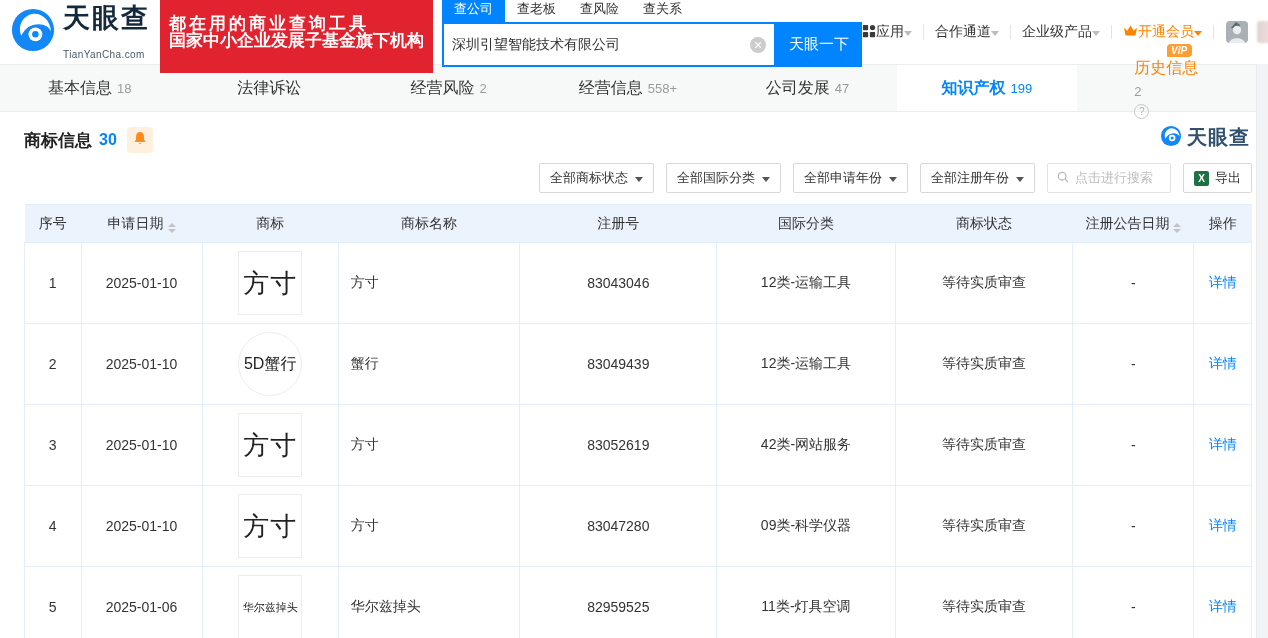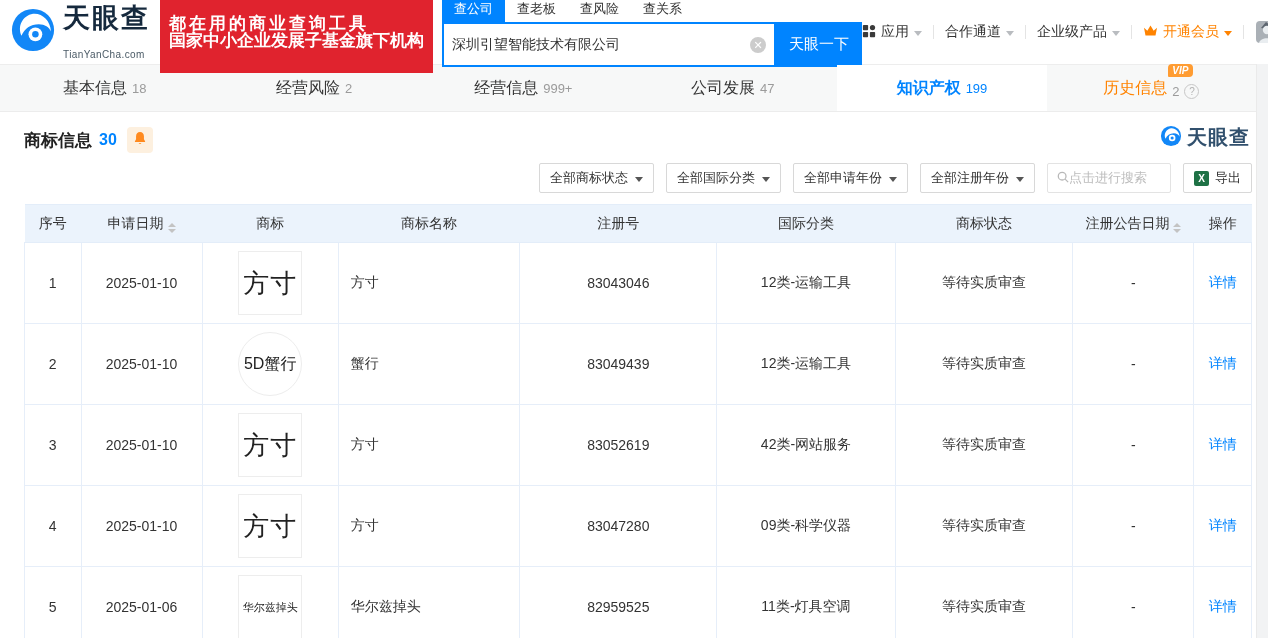--- a/index.html
+++ b/index.html
@@ -21,21 +21,21 @@
   .search-tab.active { background:#0084ff; color:#fff; }
   .search-main { display:flex; height:45px; }
   .search-input-wrap { flex:1; border:2px solid #0084ff; background:#fff; display:flex; align-items:center; }
   .search-input-wrap input { border:none; outline:none; flex:1; font-size:14px; padding:0 8px;
     color:#333; font-family:inherit; background:transparent; }
   .clear-ic { width:16px; height:16px; border-radius:50%; background:#ccc; color:#fff; font-size:11px;
     line-height:16px; text-align:center; margin-right:8px; cursor:pointer; flex:0 0 auto; }
   .search-btn { width:86px; background:#0084ff; color:#fff; border:none; font-size:15px;
     font-family:Liberation Sans, sans-serif; cursor:pointer; }
   .topnav { margin-left:auto; display:flex; align-items:center; gap:11px; font-size:14px; flex:0 0 auto; }
-  .nav-item { display:flex; align-items:center; gap:5px; cursor:pointer; white-space:nowrap; }
+  .nav-item { display:flex; align-items:center; cursor:pointer; white-space:nowrap; }
   .caret { width:0; height:0; border-left:4px solid transparent; border-right:4px solid transparent;
     border-top:5px solid #b9bcc0; margin-top:2px; }
   .sep { width:1px; height:14px; background:#e4e4e4; }
   .vip-nav { color:#ff8300; font-weight:normal; }
   .vip-nav .caret { border-top-color:#ff8300; }
   .avatar-group { display:flex; align-items:center; gap:6px; }
   .blur-name { width:92px; height:22px; border-radius:3px;
     background:linear-gradient(90deg,#ded4d4 0%,#f3dede 18%,#ebebeb 45%,#e3e3e3 70%,#f6f6f6 100%);
     filter:blur(1px); }
 
@@ -46,42 +46,42 @@
   
   .company-tabs { display:flex; height:48px; background:#f7f8f8; border-top:1px solid #ededed;
     border-bottom:1px solid #ececec; padding-right:12px; }
   .ctab { flex:1; display:flex; align-items:center; justify-content:center; gap:5px;
     font-size:16px; color:#333; cursor:pointer; }
   .ctab .cnt { font-size:13px; color:#9b9b9b; }
   .ctab.active { background:#fff; }
   .ctab.active .lbl { color:#0084ff; font-weight:bold; }
   .ctab.active .cnt { color:#0084ff; }
   .ctab.vip .lbl { color:#ff8300; }
-  .ctab-inner { position:relative; display:flex; align-items:flex-end; gap:5px; }
+  .ctab-inner { position:relative; display:flex; align-items:flex-start; gap:5px;flex-direction:column; }
   .vip-badge { position:absolute; top:-14px; right:6px; background:#ff9c32; color:#fff;
     font-size:10px; font-weight:bold; font-style:italic; padding:1px 5px 1px 4px; border-radius:4px 4px 4px 1px; }
   .help-ic { width:15px; height:15px; border:1px solid #c7c7c7; border-radius:50%; color:#b3b3b3;
     font-size:10px; line-height:13px; text-align:center; }
 
   
   main { position:relative; padding:14px 16px 0 24px; }
   .section-head { display:flex; align-items:center; height:28px; }
   .sec-title { font-size:17px; font-weight:bold; color:#222; }
   .sec-count { color:#0084ff; font-weight:bold; font-size:16px; margin-left:7px; }
   .bell-badge { width:26px; height:26px; background:#fdf0df; border-radius:4px; margin-left:10px;
     display:flex; align-items:center; justify-content:center; cursor:pointer; }
   .watermark { position:absolute; right:18px; top:12px; display:flex; align-items:center; gap:5px; }
   .wm-text { font-size:20px; font-weight:bold; color:#31506d; letter-spacing:1px; }
 
   .filter-row { display:flex; justify-content:flex-end; align-items:center; gap:12px; margin-top:9px; }
   .dd { height:30px; border:1px solid #d8d8d8; border-radius:2px; background:#fff; display:flex;
     align-items:center; gap:7px; padding:0 10px; font-size:13px; color:#333; cursor:pointer; }
   .dd .caret { border-top-color:#555; border-left-width:4px; border-right-width:4px; }
   .filter-search { height:30px; width:124px; border:1px solid #e3e3e3; border-radius:2px; display:flex;
-    align-items:center; padding:0 9px; font-size:13px; color:#bcbcbc; cursor:text; background:#fff; }
+    align-items:center; gap:6px; padding:0 9px; font-size:13px; color:#bcbcbc; cursor:text; background:#fff; }
   .export-btn { height:30px; border:1px solid #d8d8d8; border-radius:2px; background:#fff; display:flex;
     align-items:center; gap:6px; padding:0 10px; font-size:13px; color:#333; cursor:pointer; }
   .xls-ic { width:15px; height:15px; background:#1e7145; border-radius:2px; color:#fff; font-size:10px;
     font-weight:bold; line-height:15px; text-align:center; }
 
   
   table { width:100%; border-collapse:collapse; table-layout:fixed; margin-top:11px; }
   thead th { background:#ebf3fc; height:38px; font-weight:normal; font-size:14px; color:#333;
     border-top:1px solid #e3edf9; border-bottom:1px solid #e3edf9; }
   tbody td { border:1px solid #e6eef9; height:81px; text-align:center; font-size:14px; color:#333;
@@ -185,26 +185,29 @@
     </span>
   </nav>
 </header>
 
 <nav class="company-tabs">
   <div class="ctab">
     <span class="lbl">基本信息</span>
     <span class="cnt">18</span>
   </div>
   <div class="ctab">
+    <span class="lbl">法律诉讼</span>
+  </div>
+  <div class="ctab">
     <span class="lbl">经营风险</span>
     <span class="cnt">2</span>
   </div>
   <div class="ctab">
     <span class="lbl">经营信息</span>
-    <span class="cnt">999+</span>
+    <span class="cnt">558+</span>
   </div>
   <div class="ctab">
     <span class="lbl">公司发展</span>
     <span class="cnt">47</span>
   </div>
   <div class="ctab active">
     <span class="lbl">知识产权</span>
     <span class="cnt">199</span>
   </div>
   <div class="ctab vip">

